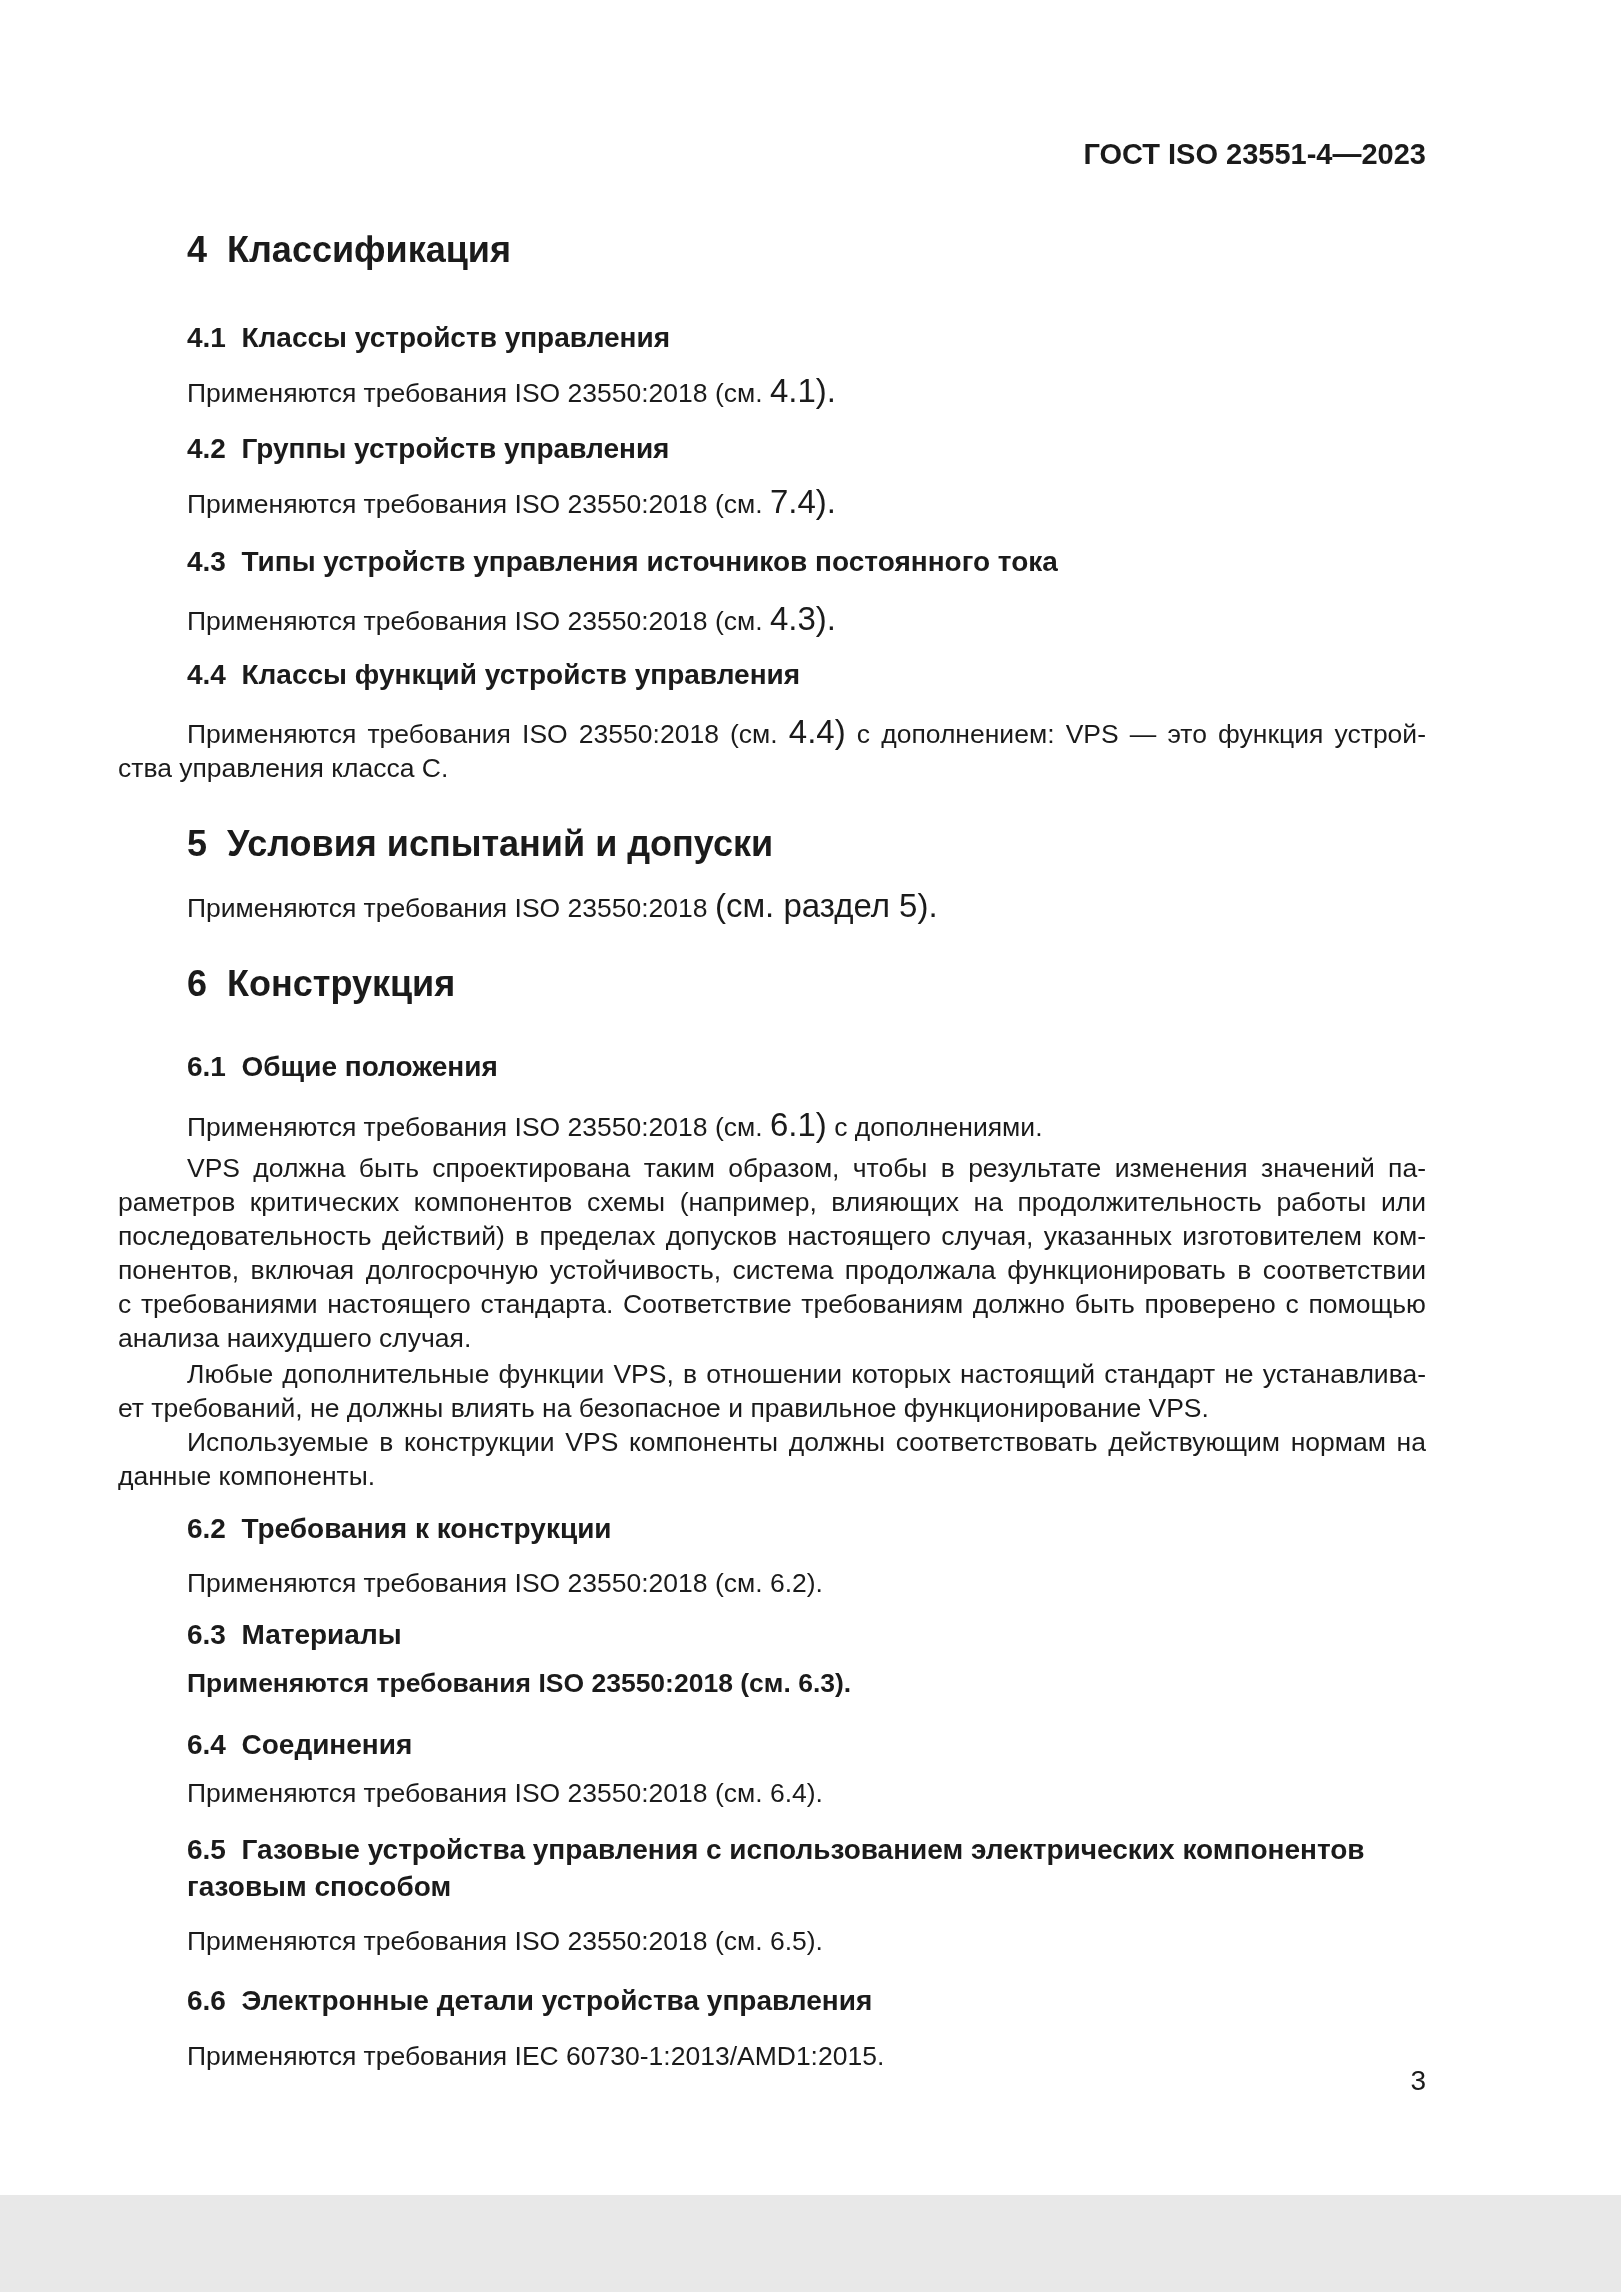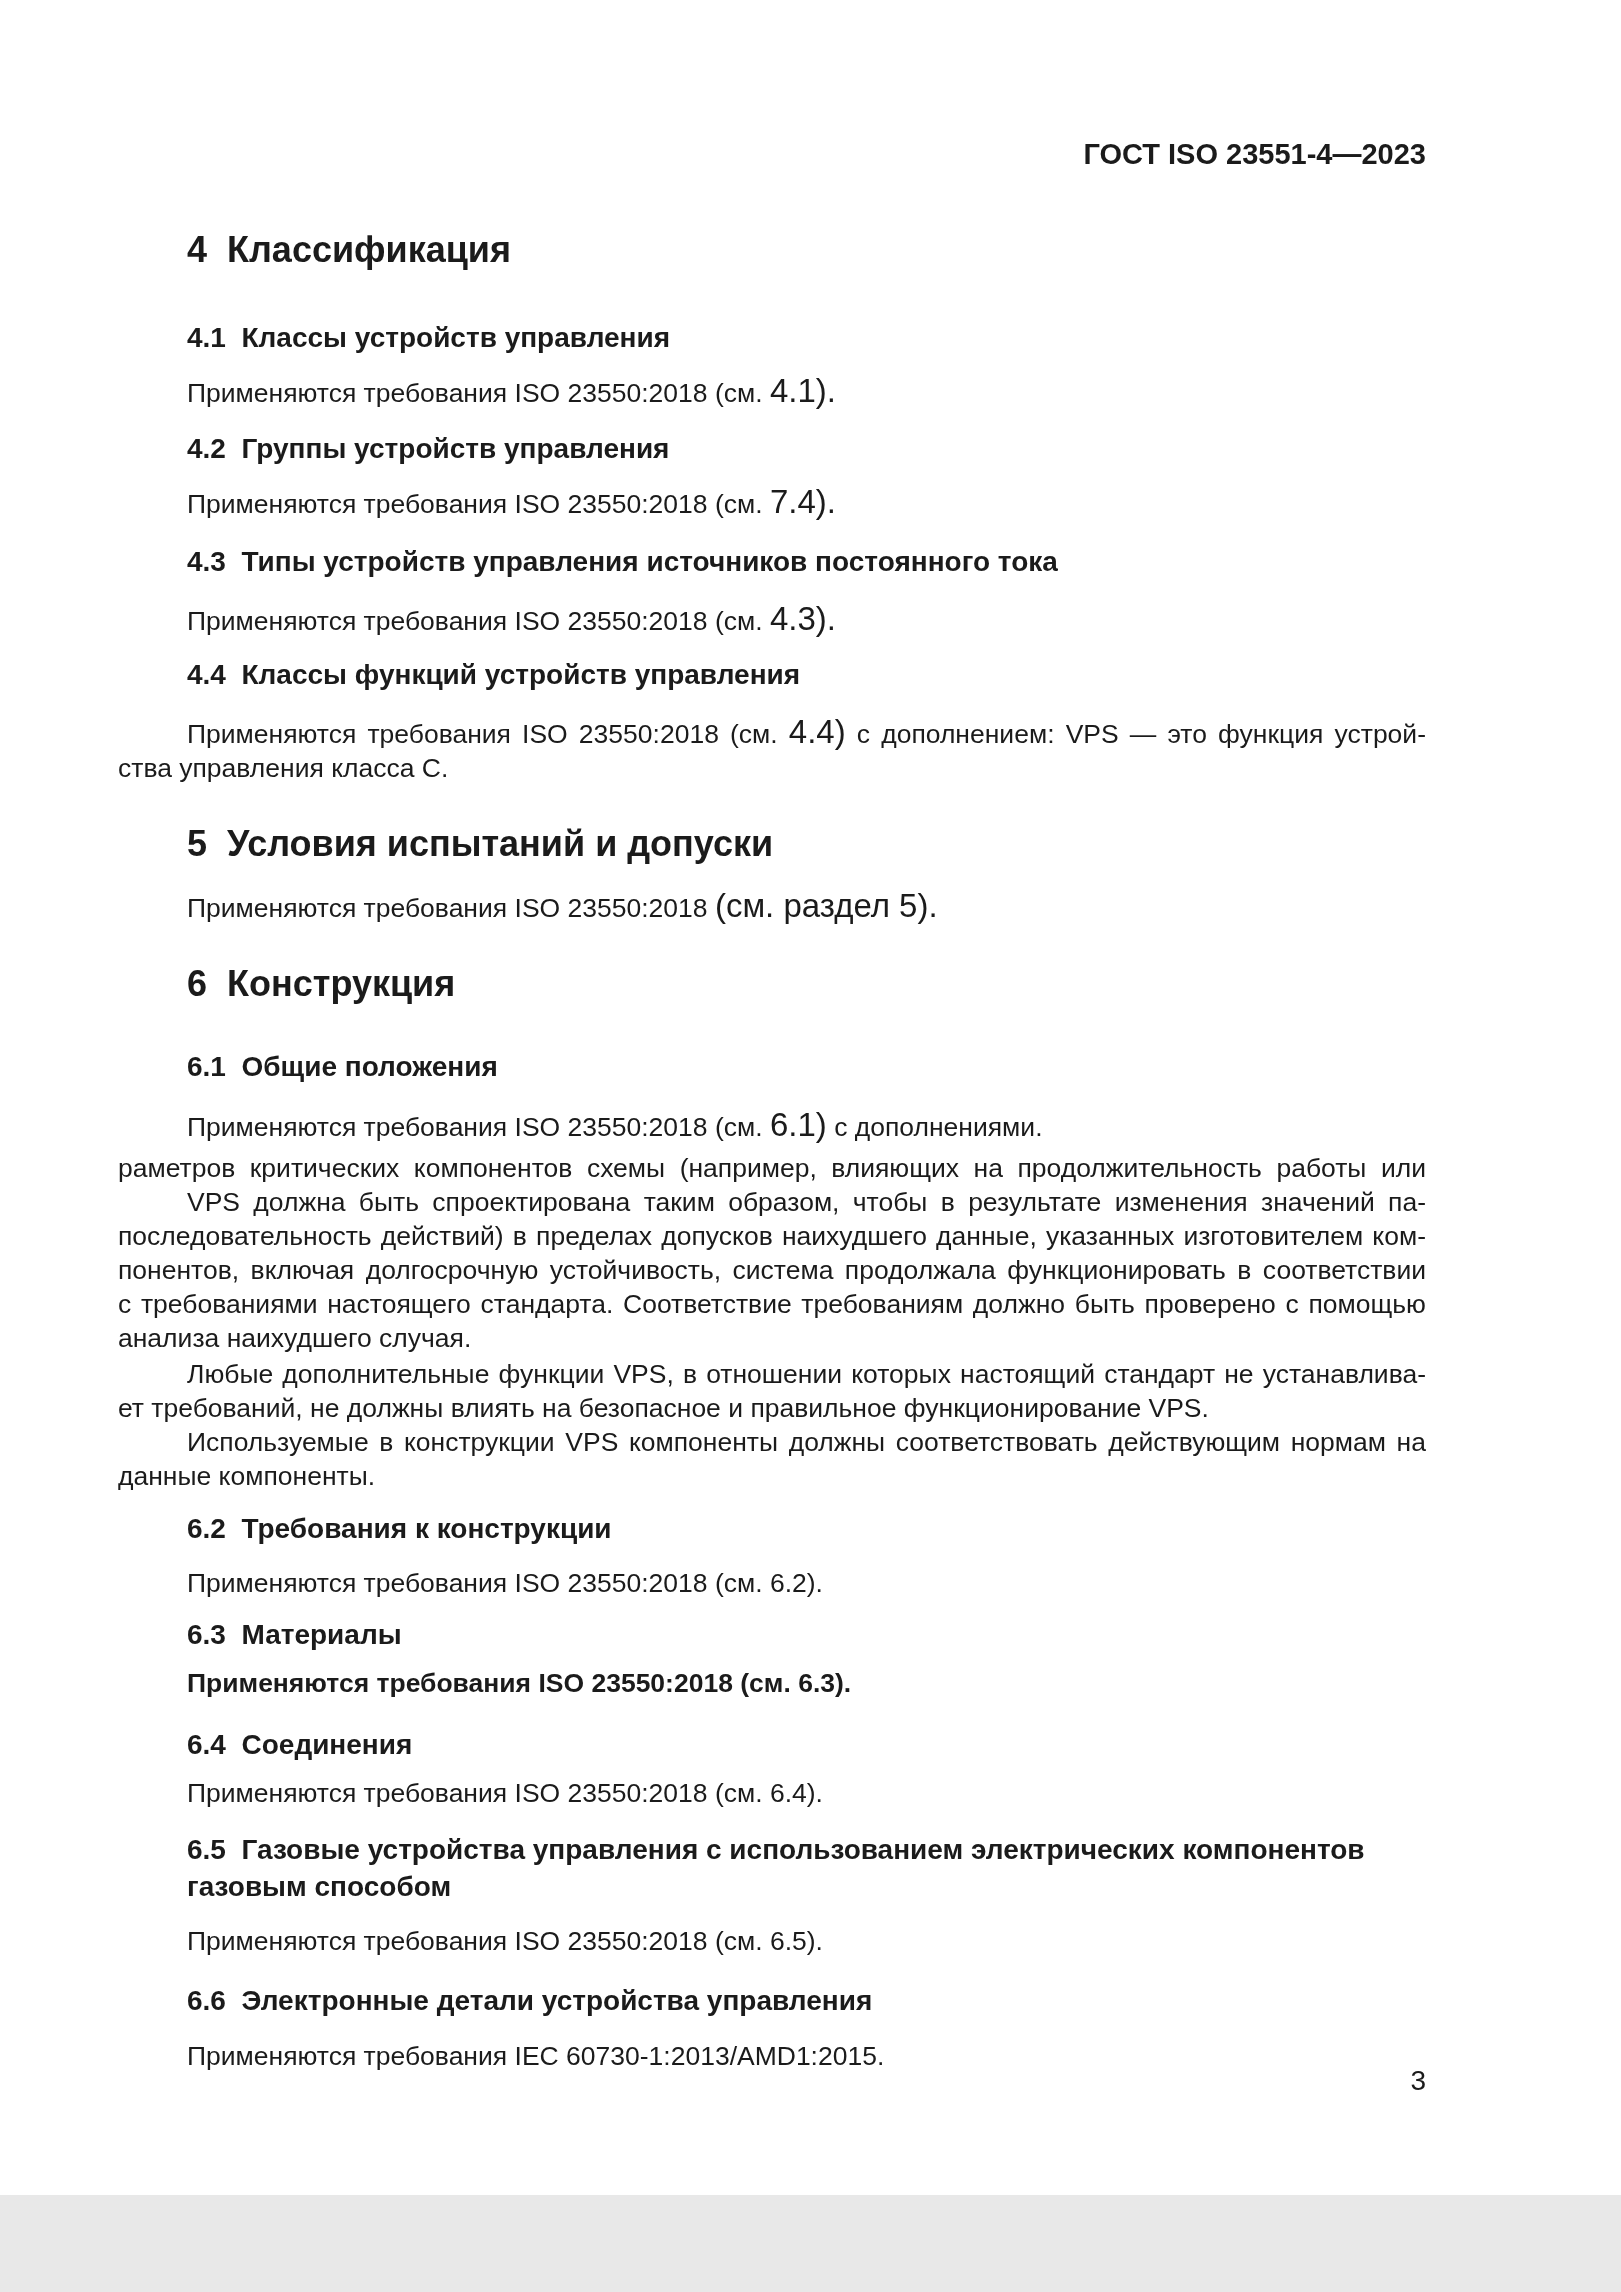--- a/index.html
+++ b/index.html
@@ -68,23 +68,23 @@
       <div class="blk blk-chapter" style="top: 962px;">
         <div class="line">6  Конструкция</div>
       </div>
       <div class="blk blk-subheading" style="top: 1048px;">
         <div class="line">6.1  Общие положения</div>
       </div>
       <div class="blk blk-paragraph" style="top: 1108px;">
         <div class="line indent"><span class="">Применяются требования ISO 23550:2018 (см. </span><span class="lg">6.1)</span><span class=""> с дополнениями.</span></div>
       </div>
       <div class="blk blk-paragraph" style="top: 1151px;">
+        <div class="line indent just"><span class="">VPS должна быть спроектирована таким образом, чтобы в результате изменения значений па-</span></div>
         <div class="line just"><span class="">раметров критических компонентов схемы (например, влияющих на продолжительность работы или</span></div>
-        <div class="line indent just"><span class="">VPS должна быть спроектирована таким образом, чтобы в результате изменения значений па-</span></div>
-        <div class="line just"><span class="">последовательность действий) в пределах допусков наихудшего данные, указанных изготовителем ком-</span></div>
+        <div class="line just"><span class="">последовательность действий) в пределах допусков настоящего случая, указанных изготовителем ком-</span></div>
         <div class="line just"><span class="">понентов, включая долгосрочную устойчивость, система продолжала функционировать в соответствии</span></div>
         <div class="line just"><span class="">с требованиями настоящего стандарта. Соответствие требованиям должно быть проверено с помощью</span></div>
         <div class="line"><span class="">анализа наихудшего случая.</span></div>
       </div>
       <div class="blk blk-paragraph" style="top: 1357px;">
         <div class="line indent just"><span class="">Любые дополнительные функции VPS, в отношении которых настоящий стандарт не устанавлива-</span></div>
         <div class="line"><span class="">ет требований, не должны влиять на безопасное и правильное функционирование VPS.</span></div>
       </div>
       <div class="blk blk-paragraph" style="top: 1425px;">
         <div class="line indent just"><span class="">Используемые в конструкции VPS компоненты должны соответствовать действующим нормам на</span></div>

